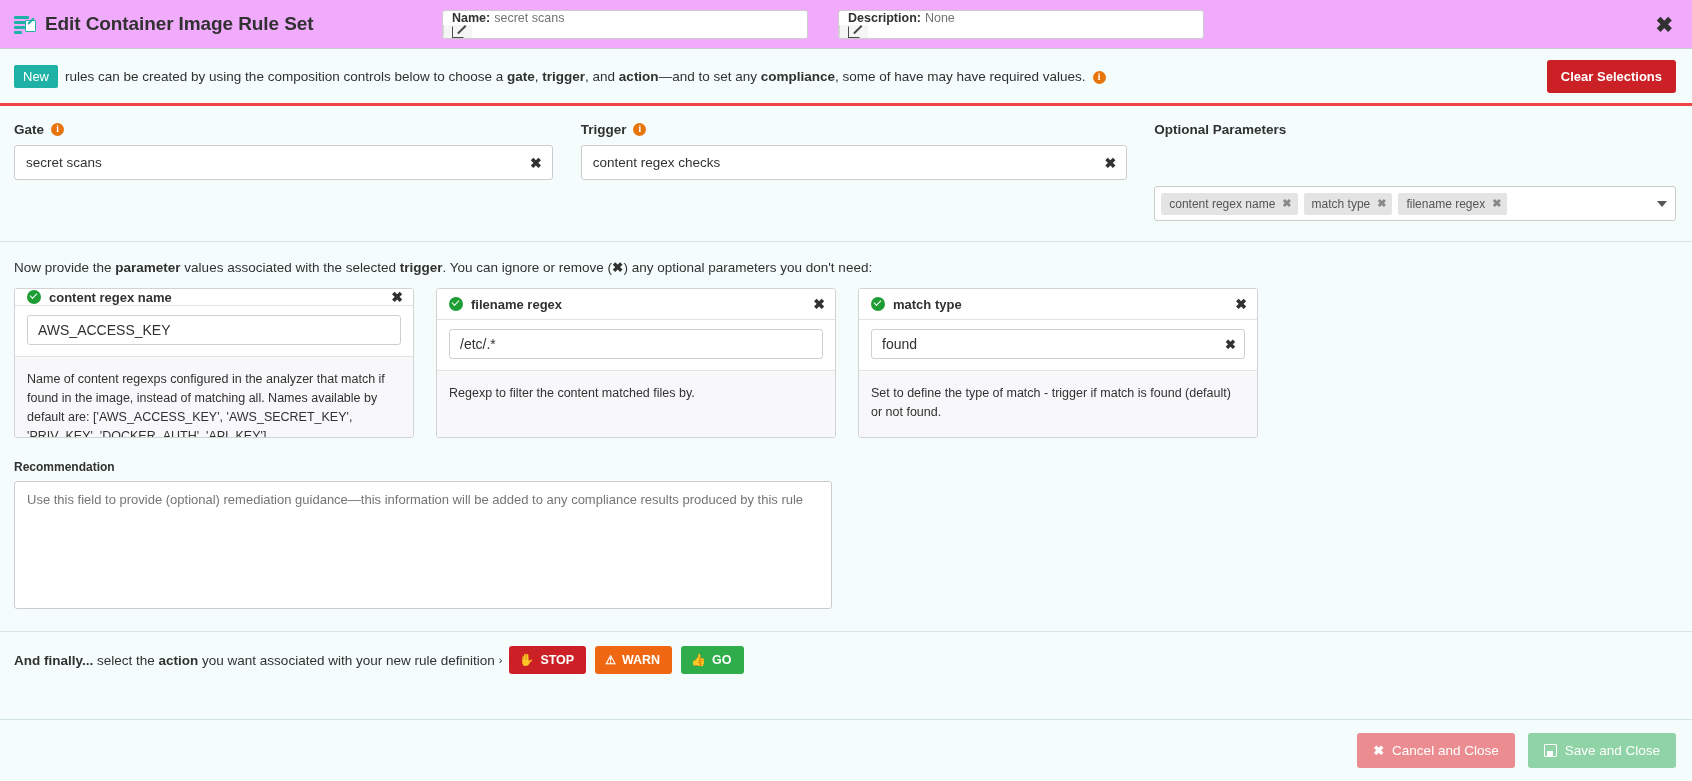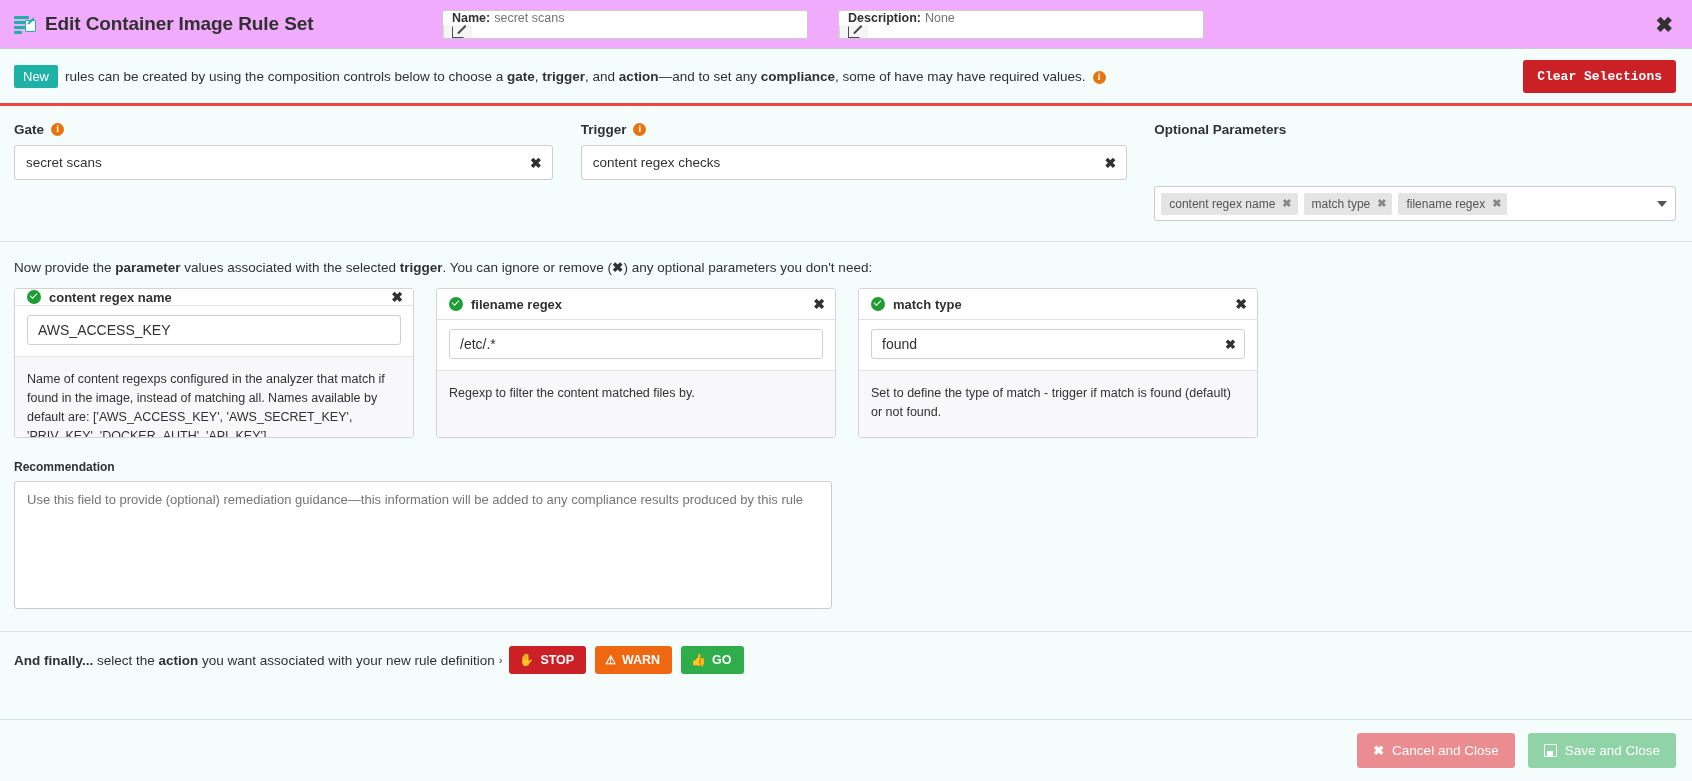--- a/index.html
+++ b/index.html
@@ -115,21 +115,21 @@
   .info-ico {
     display: inline-block; width: 13px; height: 13px; border-radius: 50%;
     background: #e8740c; color: #fff; font-size: 9.5px; font-weight: bold;
     text-align: center; line-height: 13px; vertical-align: 1px;
     margin-left: 7px; font-family: "Liberation Serif", serif; cursor: pointer;
   }
   .btn-clear {
     margin-left: auto;
     background: #cc2027; color: #fff; border: none; border-radius: 3px;
     font-size: 13px; font-weight: bold; padding: 9px 14px; cursor: pointer;
-    font-family: Liberation Mono, monospace;
+    font-family: Liberation Sans, sans-serif;
   }
 
   
   .selectors {
     padding: 16px 16px 0 14px;
     display: flex;
     gap: 0;
     border-bottom: 1px solid #d6e6e6;
     padding-bottom: 20px;
   }

